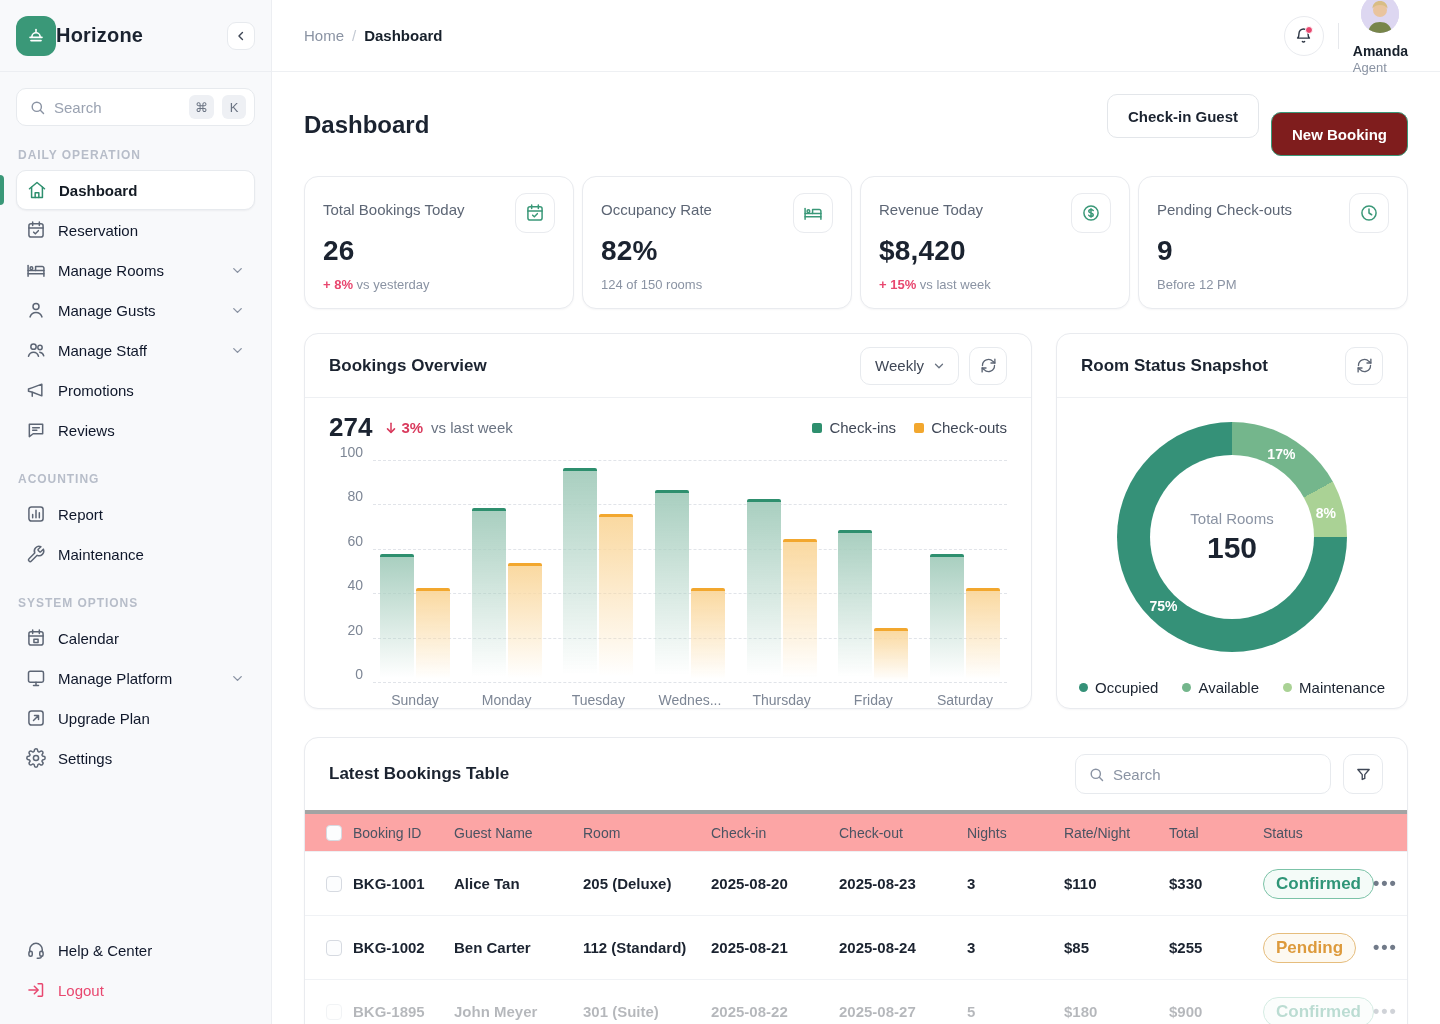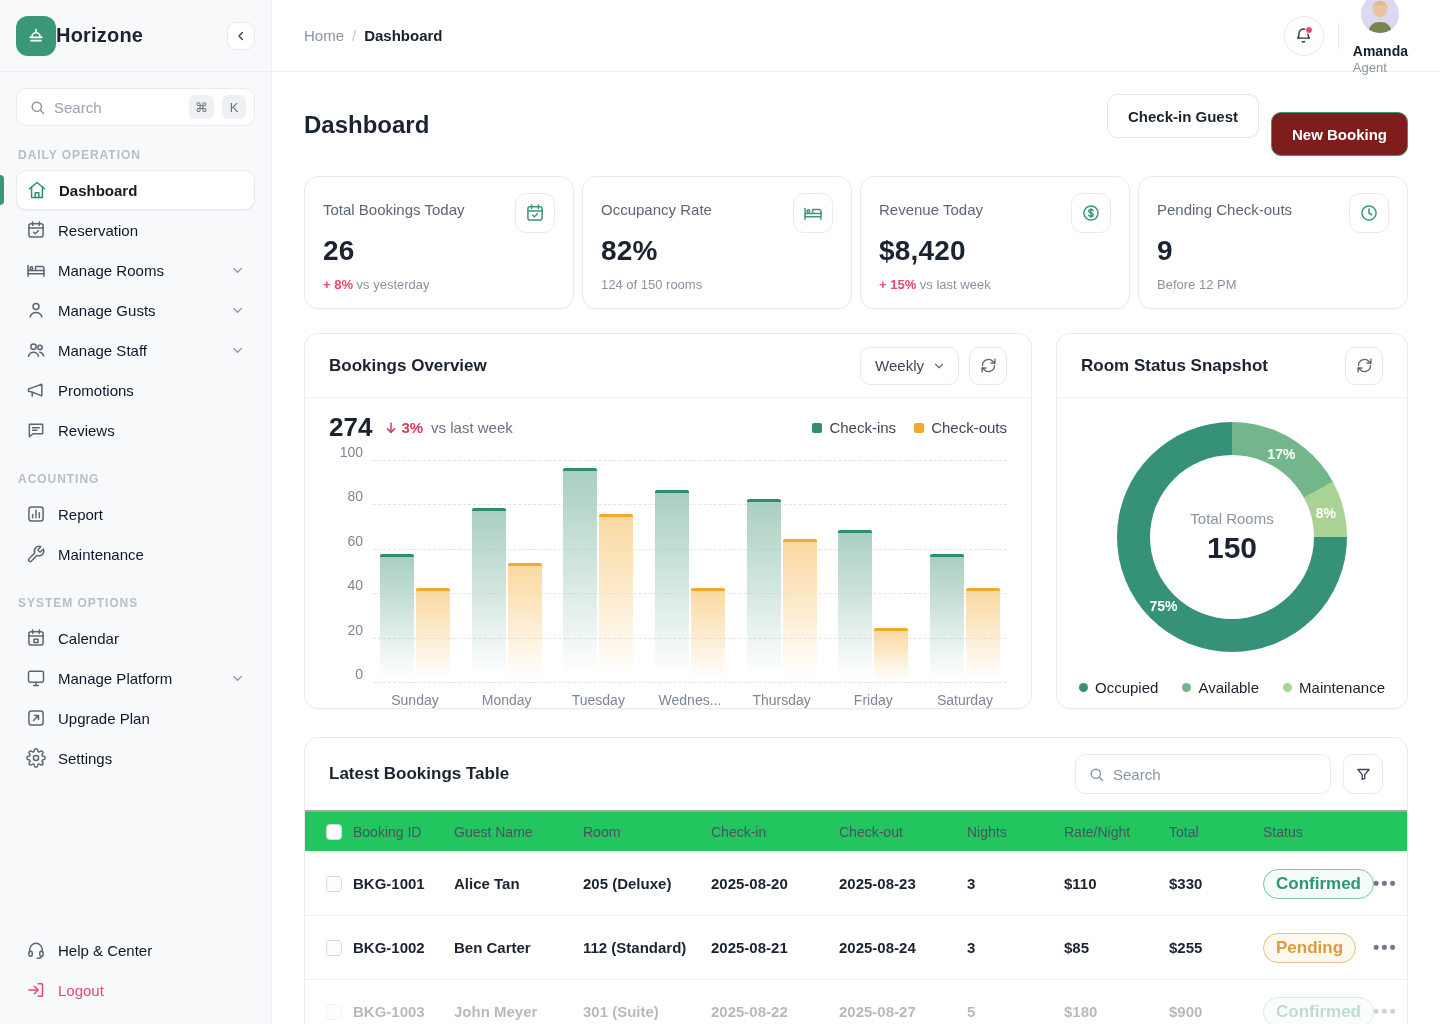--- a/index.html
+++ b/index.html
@@ -129,21 +129,21 @@
   .table-card { margin-top:28px; overflow:hidden; }
   .table-head { height:72px; display:flex; align-items:center; justify-content:space-between; padding:0 24px; }
   .table-tools { display:flex; gap:12px; }
   .tbl-search { width:256px; height:40px; border:1px solid #e7eaee; border-radius:10px;
     display:flex; align-items:center; gap:8px; padding:0 12px; background:#fff; }
   .tbl-search input { border:none; outline:none; flex:1; font-size:15px; font-family:inherit; min-width:0; }
   .tbl-search input::placeholder { color:#8a93a3; }
   .filter-btn { width:40px; height:40px; }
   .tgrid { display:grid; grid-template-columns:27px 101px 129px 128px 128px 128px 97px 105px 94px 110px 1fr;
     align-items:center; padding-left:21px; padding-right:16px; }
-  .thead-row { height:42px; background:#22c55e; border-top:2px solid #a3a3a3;
+  .thead-row { height:42px; background:#fca5a5; border-top:4px solid #a3a3a3;
     border-bottom:1px solid #eef0f3; }
   .th { font-size:14px; font-weight:500; color:#4a5362; }
   .trow { height:64px; border-bottom:1px solid #f0f2f5; }
   .trow.dimmed { opacity:.32; }
   .td { font-size:15px; font-weight:600; color:#1b2330; }
   .cb { width:16px; height:16px; border-radius:4px; border:1px solid #d6dae1; background:#fcfdfe;
     display:inline-block; cursor:pointer; }
   .pill { display:inline-block; padding:4px 12px; border-radius:999px; font-size:17px; font-weight:600; }
   .pill.confirmed { color:#2f9577; border:1px solid #7cc3a8; background:#f4fbf8; }
   .pill.pending { color:#dd9a3c; border:1px solid #e6bd7d; background:#fdf9f1; }
@@ -637,21 +637,21 @@
     <span class="td">2025-08-21</span>
     <span class="td">2025-08-24</span>
     <span class="td">3</span>
     <span class="td">$85</span>
     <span class="td">$255</span>
     <span><span class="pill pending">Pending</span></span>
     <span class="dots">•••</span>
           </div>
           <div class="tgrid trow dimmed">
     <span class="cb"></span>
-    <span class="td">BKG-1003</span>
+    <span class="td">BKG-1895</span>
     <span class="td">John Meyer</span>
     <span class="td">301 (Suite)</span>
     <span class="td">2025-08-22</span>
     <span class="td">2025-08-27</span>
     <span class="td">5</span>
     <span class="td">$180</span>
     <span class="td">$900</span>
     <span><span class="pill confirmed">Confirmed</span></span>
     <span class="dots">•••</span>
           </div>

